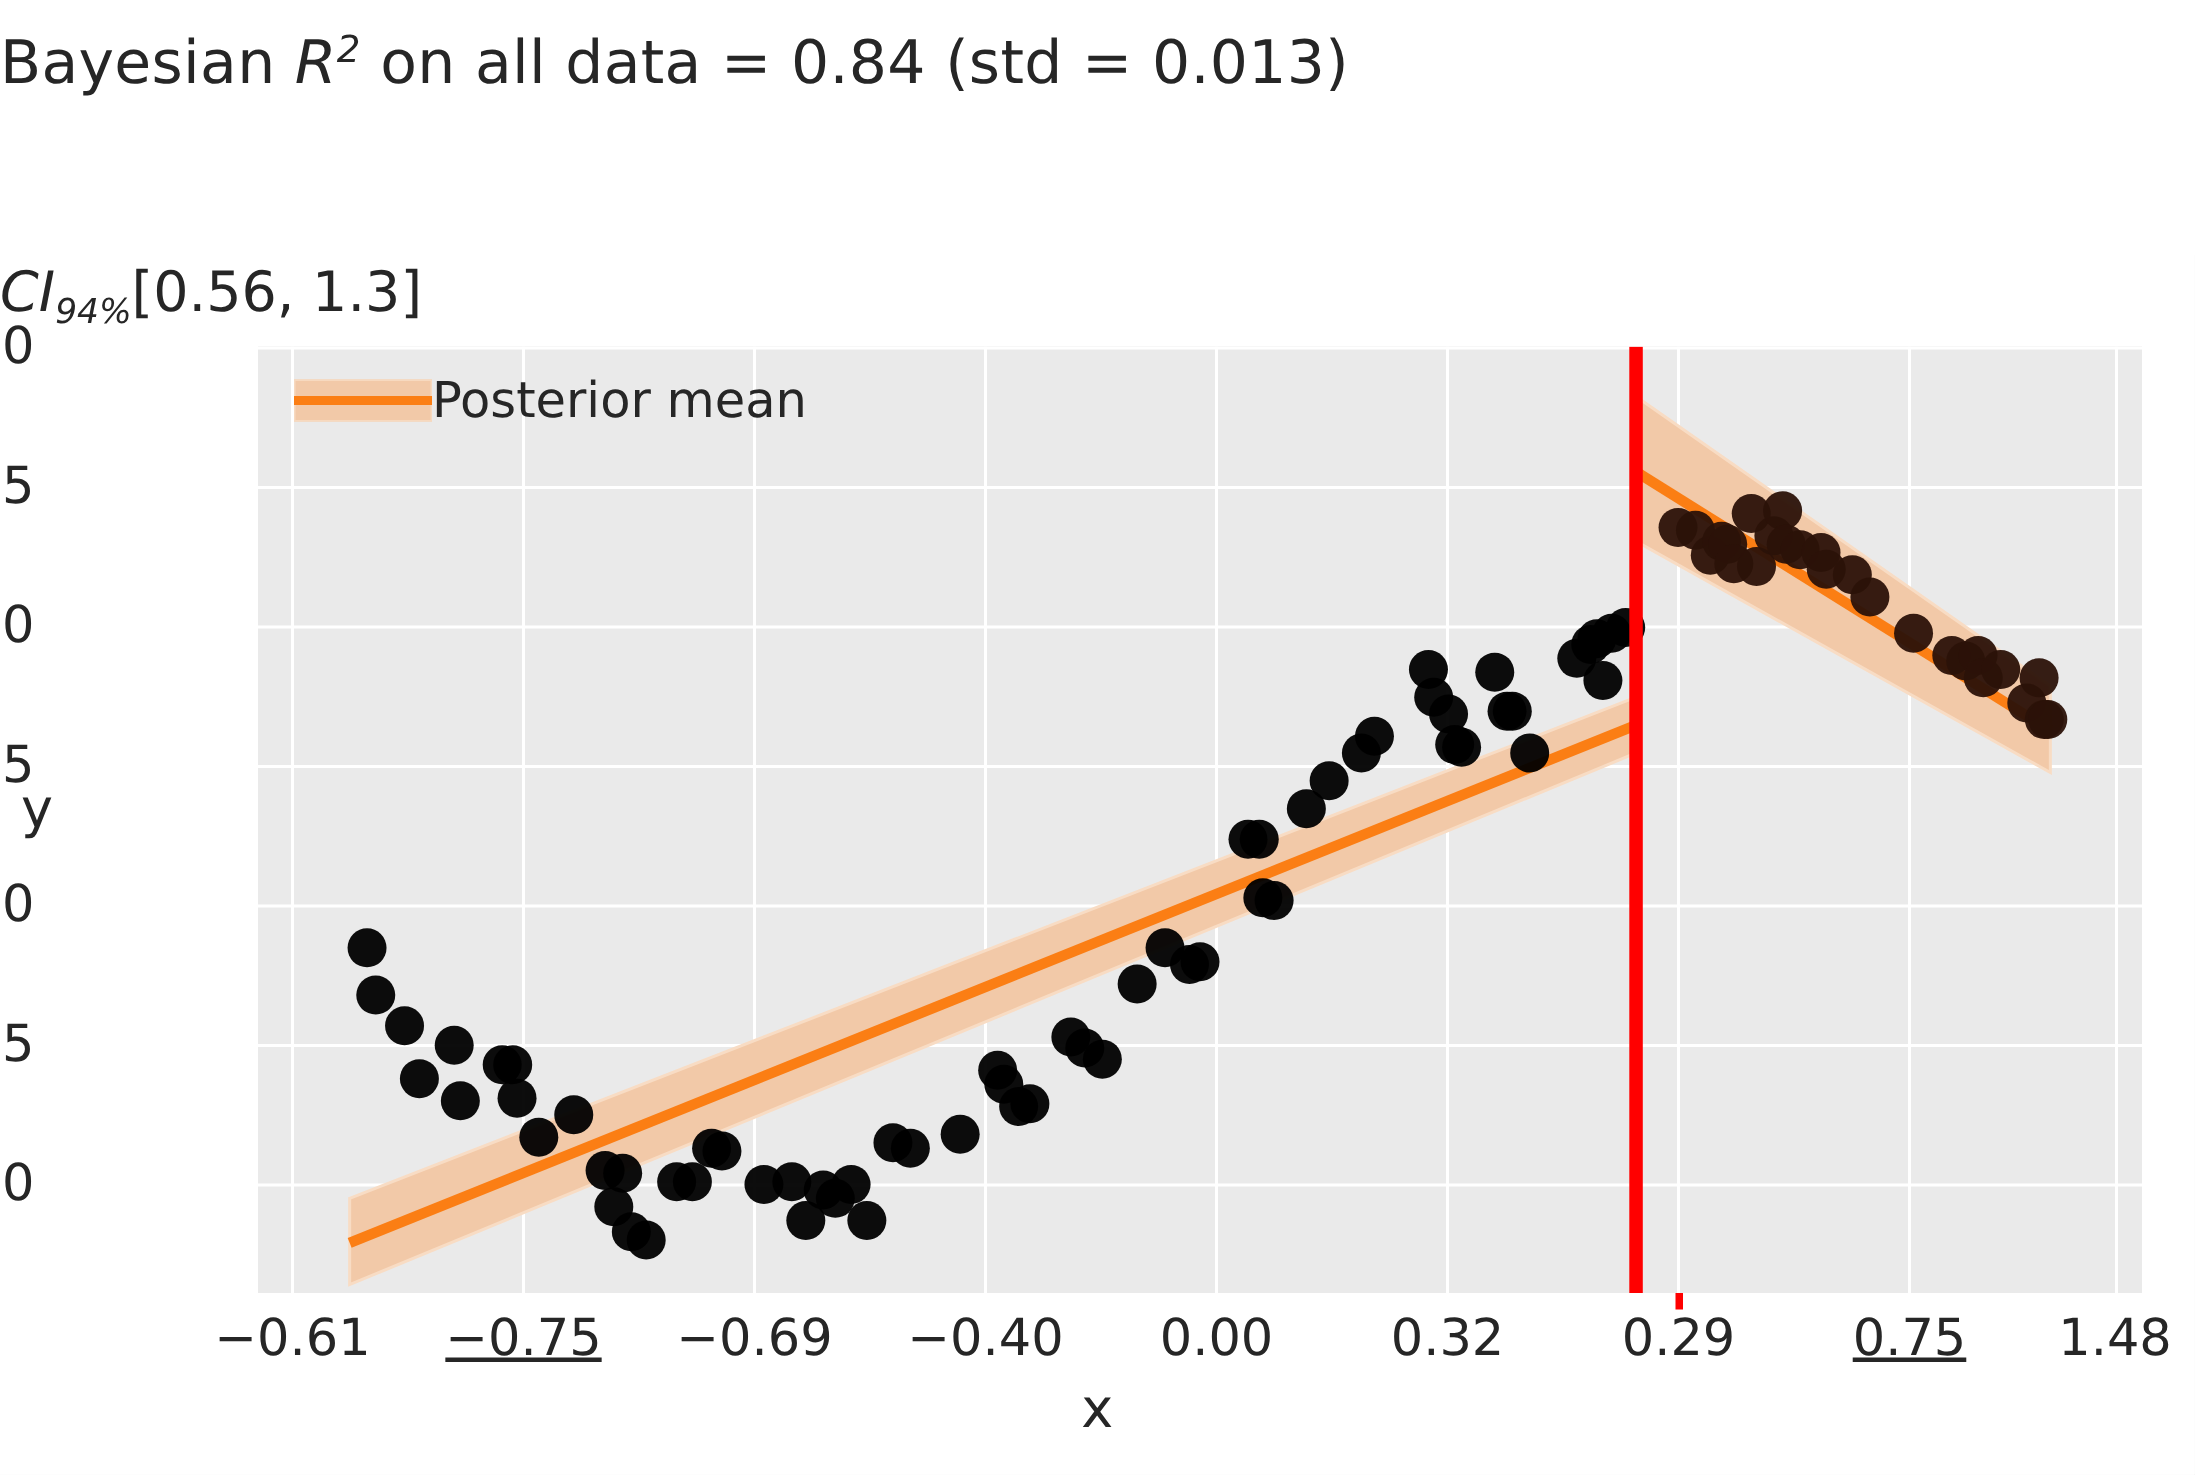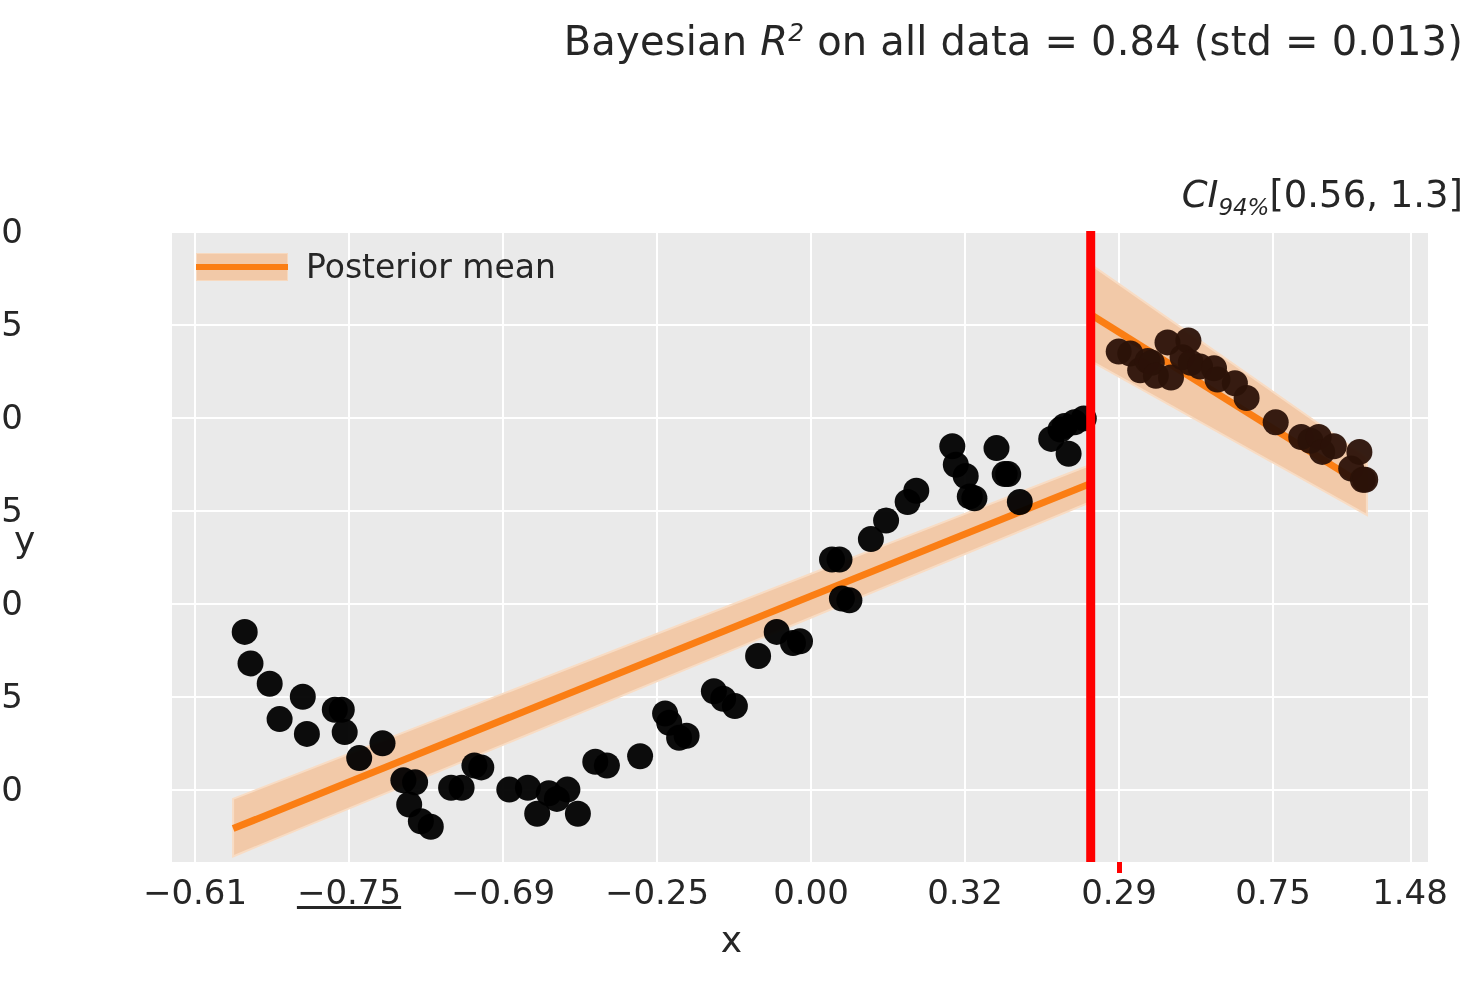--- a/index.html
+++ b/index.html
@@ -17,21 +17,21 @@
   #figure {
     position: relative;
     width: 1463px;
     height: 983px;
     background: #ffffff;
   }
   .title {
     position: absolute;
     left: 0;
     width: 1463px;
-    text-align: right;
+    text-align: left;
     color: #262626;
     font-weight: 400;
     white-space: nowrap;
   }
   #suptitle {
     top: 18px;
     font-size: 40px;
     letter-spacing: 0.2px;
   }
   #subtitle {
@@ -89,21 +89,20 @@
     text-align: center;
     font-size: 36px;
     color: #262626;
   }
   #legend {
     position: absolute;
     left: 14px;
     top: 12px;
     display: flex;
     align-items: center;
-    gap: 18px;
     padding: 4px 10px;
   }
   #legend-swatch {
     position: relative;
     width: 92px;
     height: 34px;
   }
   #legend-band {
     position: absolute;
     left: 0; top: 3px;
@@ -147,25 +146,25 @@
   <div class="tick-label ytick" style="top:324px;">1.5</div>
   <div class="tick-label ytick" style="top:417px;">1.0</div>
   <div class="tick-label ytick" style="top:510px;">0.5</div>
   <div class="tick-label ytick" style="top:603px;">0.0</div>
   <div class="tick-label ytick" style="top:696px;">−0.5</div>
   <div class="tick-label ytick" style="top:789px;">−1.0</div>
 
   <div class="tick-label xtick" style="left:195px;">−0.61</div>
   <div class="tick-label xtick" style="left:349px;text-decoration:underline;">−0.75</div>
   <div class="tick-label xtick" style="left:503px;">−0.69</div>
-  <div class="tick-label xtick" style="left:657px;">−0.25</div>
+  <div class="tick-label xtick" style="left:657px;">−0.40</div>
   <div class="tick-label xtick" style="left:811px;">0.00</div>
   <div class="tick-label xtick" style="left:965px;">0.32</div>
   <div class="tick-label xtick" style="left:1119px;">0.29</div>
-  <div class="tick-label xtick" style="left:1273px;">0.75</div>
+  <div class="tick-label xtick" style="left:1273px;text-decoration:underline;">0.75</div>
   <div class="tick-label xtick" style="left:1410px;">1.48</div>
 
   <div id="threshold-tickmark" style="left:1117px;"></div>
 
   <div id="ylabel">y</div>
   <div id="xlabel">x</div>
 
   <div id="axes">
 
     <div class="gridline-v" style="left:22px;"></div>

